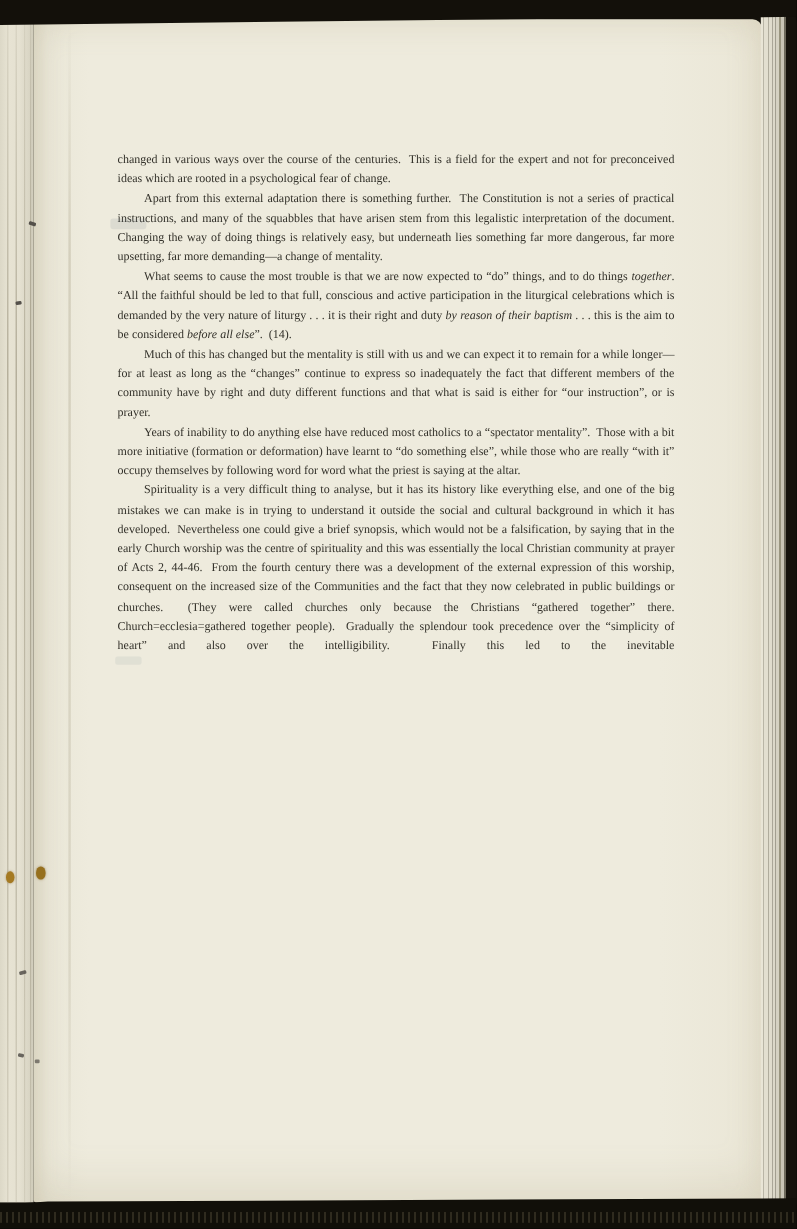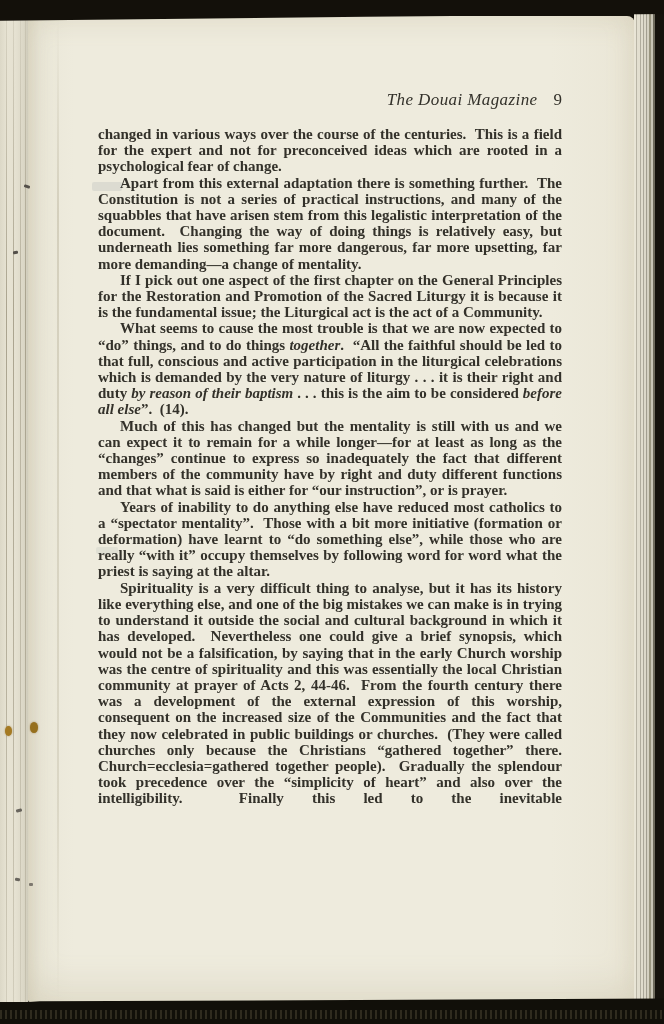--- a/index.html
+++ b/index.html
@@ -76,23 +76,22 @@
   .sg2{left:96px;top:547px;width:22px;height:7px;background:rgba(110,125,140,.10);}
   
   .running-header{
     position:absolute;top:74px;left:70px;width:464px;
     text-align:right;color:var(--ink);
   }
   .journal-title{font-style:italic;font-size:17px;letter-spacing:.4px;}
   .page-number{font-style:normal;font-size:17px;margin-left:16px;}
   .text-block{
     position:absolute;top:110px;left:70px;width:464px;
-    font-size:15px;line-height:16.2px;text-align:justify;
+    font-size:10px;line-height:16.2px;text-align:justify;
     color:var(--ink);
-    font-weight:bold;
   }
   .text-block p{margin:0;white-space:pre-wrap;}
   .text-block p.indent{text-indent:22px;}
   .text-block p.continues{text-align-last:justify;}
   .text-block em{font-style:italic;}
 </style>
 </head>
 <body>
 
 <div class="scan">
@@ -100,28 +99,24 @@
   <div class="edges-left">
     <i class="edge-line el1"></i>
     <i class="edge-line el2"></i>
     <i class="edge-line el3"></i>
     <i class="edge-line el4"></i>
   </div>
 
   <div class="page">
     <div class="gutter-crease"></div>
 
-    <div class="running-header">
-      <span class="journal-title">The Douai Magazine</span><span class="page-number">9</span>
-    </div>
 
     <div class="text-block" id="text-block">
         <p class="no-indent"><span>changed in various ways over the course of the centuries.  This is a field for the expert and not for preconceived ideas which are rooted in a psychological fear of change.</span></p>
         <p class="indent"><span>Apart from this external adaptation there is something further.  The Constitution is not a series of practical instructions, and many of the squabbles that have arisen stem from this legalistic interpretation of the document.  Changing the way of doing things is relatively easy, but underneath lies something far more dangerous, far more upsetting, far more demanding—a change of mentality.</span></p>
-        <p class="indent"><span>If I pick out one aspect of the first chapter on the General Principles for the Restoration and Promotion of the Sacred Liturgy it is because it is the fundamental issue; the Liturgical act is the act of a Community.</span></p>
         <p class="indent"><span>What seems to cause the most trouble is that we are now expected to “do” things, and to do things </span><em>together</em><span>.  “All the faithful should be led to that full, conscious and active participation in the liturgical celebrations which is demanded by the very nature of liturgy . . . it is their right and duty </span><em>by reason of their baptism</em><span> . . . this is the aim to be considered </span><em>before all else</em><span>”.  (14).</span></p>
         <p class="indent"><span>Much of this has changed but the mentality is still with us and we can expect it to remain for a while longer—for at least as long as the “changes” continue to express so inadequately the fact that different members of the community have by right and duty different functions and that what is said is either for “our instruction”, or is prayer.</span></p>
         <p class="indent"><span>Years of inability to do anything else have reduced most catholics to a “spectator mentality”.  Those with a bit more initiative (formation or deformation) have learnt to “do something else”, while those who are really “with it” occupy themselves by following word for word what the priest is saying at the altar.</span></p>
         <p class="indent continues"><span>Spirituality is a very difficult thing to analyse, but it has its history like everything else, and one of the big mistakes we can make is in trying to understand it outside the social and cultural background in which it has developed.  Nevertheless one could give a brief synopsis, which would not be a falsification, by saying that in the early Church worship was the centre of spirituality and this was essentially the local Christian community at prayer of Acts 2, 44-46.  From the fourth century there was a development of the external expression of this worship, consequent on the increased size of the Communities and the fact that they now celebrated in public buildings or churches.  (They were called churches only because the Christians “gathered together” there.  Church=ecclesia=gathered together people).  Gradually the splendour took precedence over the “simplicity of heart” and also over the intelligibility.  Finally this led to the inevitable</span></p>
       </div>
   </div>
 
   <div class="edges-right"></div>
 
   <div class="band-top"></div>

